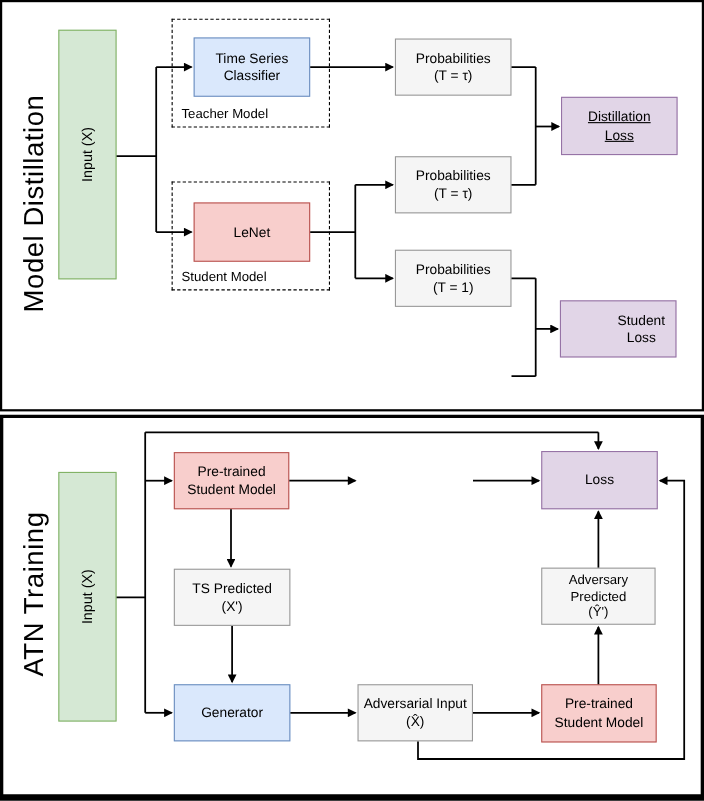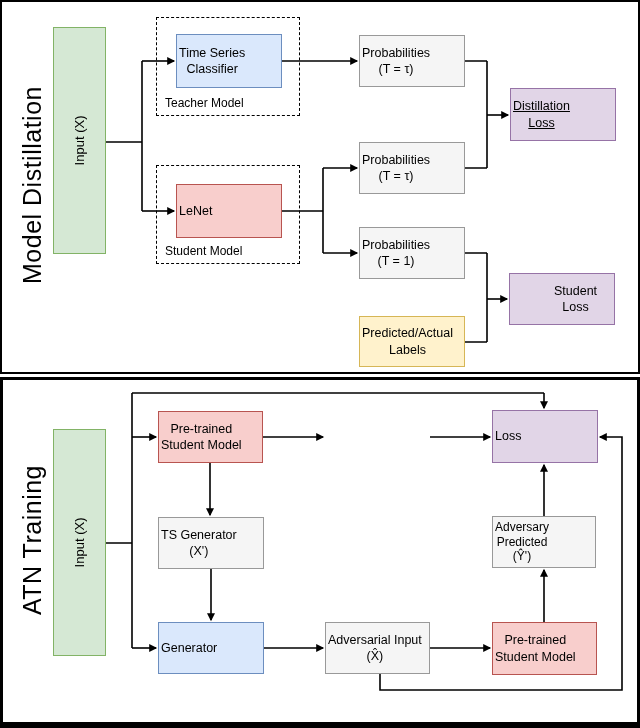--- a/index.html
+++ b/index.html
@@ -7,21 +7,21 @@
        font-family:"Liberation Sans", sans-serif;color:#000;}
   .stage{position:absolute;inset:0;width:640px;height:728px;}
 
   .panel{position:absolute;box-sizing:border-box;border:2px solid #000;background:#fff;}
   #panel-top{left:0;top:0;width:640px;height:374px;}
   #panel-bottom{left:0;top:377px;width:640px;height:351px;border-width:3px;border-bottom-width:6px;}
 
   .vtitle{position:absolute;transform:translate(-50%,-50%) rotate(-90deg);
           white-space:nowrap;font-size:25px;font-weight:500;letter-spacing:.5px;}
 
-  .node{position:absolute;box-sizing:border-box;display:flex;align-items:center;
+  .node{position:absolute;box-sizing:border-box;display:flex;align-items:center;justify-content:center;
         text-align:center;font-size:12.5px;line-height:1.3;padding:2px;}
   .node .lbl{white-space:pre-line;}
   .node .vlbl{transform:rotate(-90deg);white-space:nowrap;font-size:13px;}
 
   .green {background:var(--green-fill); border:1.5px solid var(--green-border);}
   .blue  {background:var(--blue-fill);  border:1.5px solid var(--blue-border);}
   .red   {background:var(--red-fill);   border:1.5px solid var(--red-border);}
   .purple{background:var(--purple-fill);border:1.5px solid var(--purple-border);}
   .yellow{background:var(--yellow-fill);border:1.5px solid var(--yellow-border);}
   .gray  {background:var(--gray-fill);  border:1px solid var(--gray-border);}
@@ -72,24 +72,20 @@
   <div class="node gray" style="left:359px;top:227px;width:106px;height:52px;">
     <span class="lbl">Probabilities
 (T = 1)</span>
   </div>
 
   <div class="node purple" style="left:510px;top:88px;width:106px;height:53px;text-decoration:underline;">
     <span class="lbl">Distillation
 Loss</span>
   </div>
 
-  <div class="node yellow" style="left:359px;top:316px;width:106px;height:51px;">
-    <span class="lbl">Predicted/Actual
-Labels</span>
-  </div>
 
   <div class="node purple" style="left:509px;top:273px;width:106px;height:52px;padding-left:44px;">
     <span class="lbl">Student
 Loss</span>
   </div>
 
   <div class="vtitle" style="left:32px;top:540px;">ATN Training</div>
 
   <div class="node green" style="left:53px;top:429px;width:53px;height:227px;">
     <span class="vlbl">Input (X)</span>
@@ -99,21 +95,21 @@
     <span class="lbl">Pre-trained
 Student Model</span>
   </div>
 
 
   <div class="node purple" style="left:492px;top:410px;width:106px;height:53px;">
     <span class="lbl">Loss</span>
   </div>
 
   <div class="node gray" style="left:158px;top:517px;width:106px;height:52px;">
-    <span class="lbl">TS Generator
+    <span class="lbl">TS Predicted
 (X')</span>
   </div>
 
   <div class="node gray" style="left:492px;top:516px;width:104px;height:52px;font-size:12px;line-height:1.2;">
     <span class="lbl">Adversary
 Predicted
 (Ŷ')</span>
   </div>
 
   <div class="node gray" style="left:325px;top:622px;width:105px;height:52px;">

